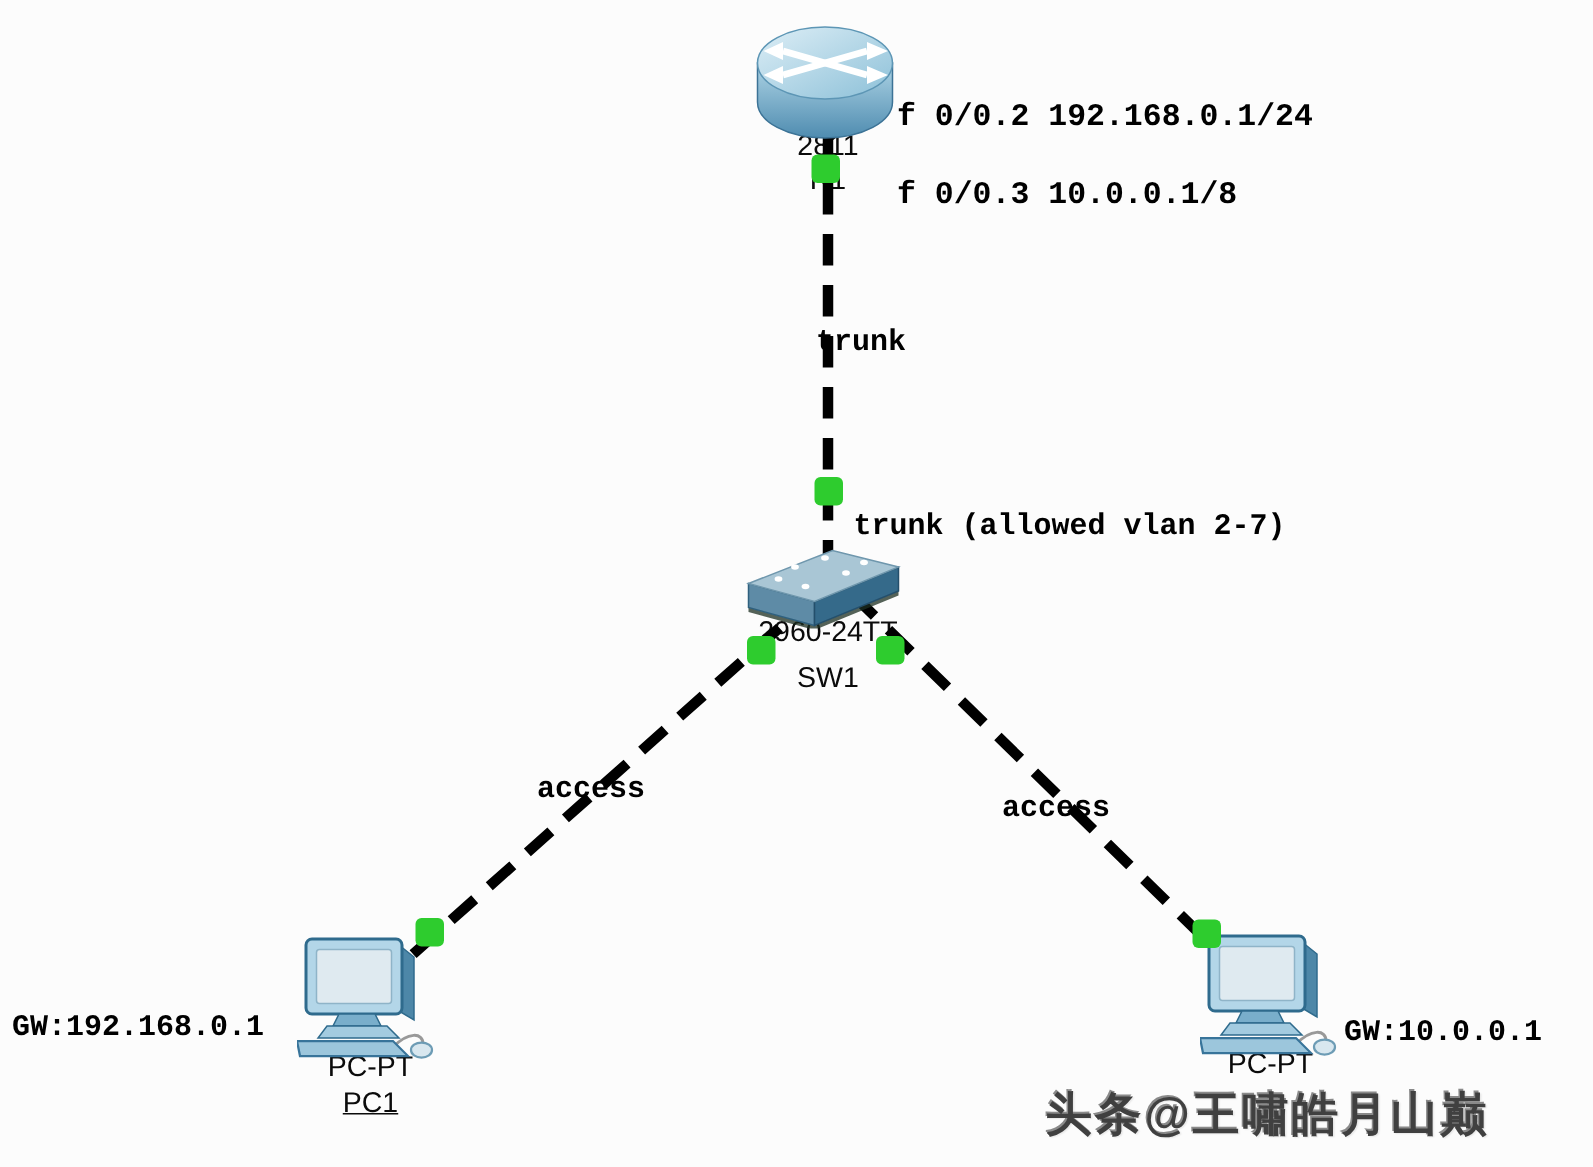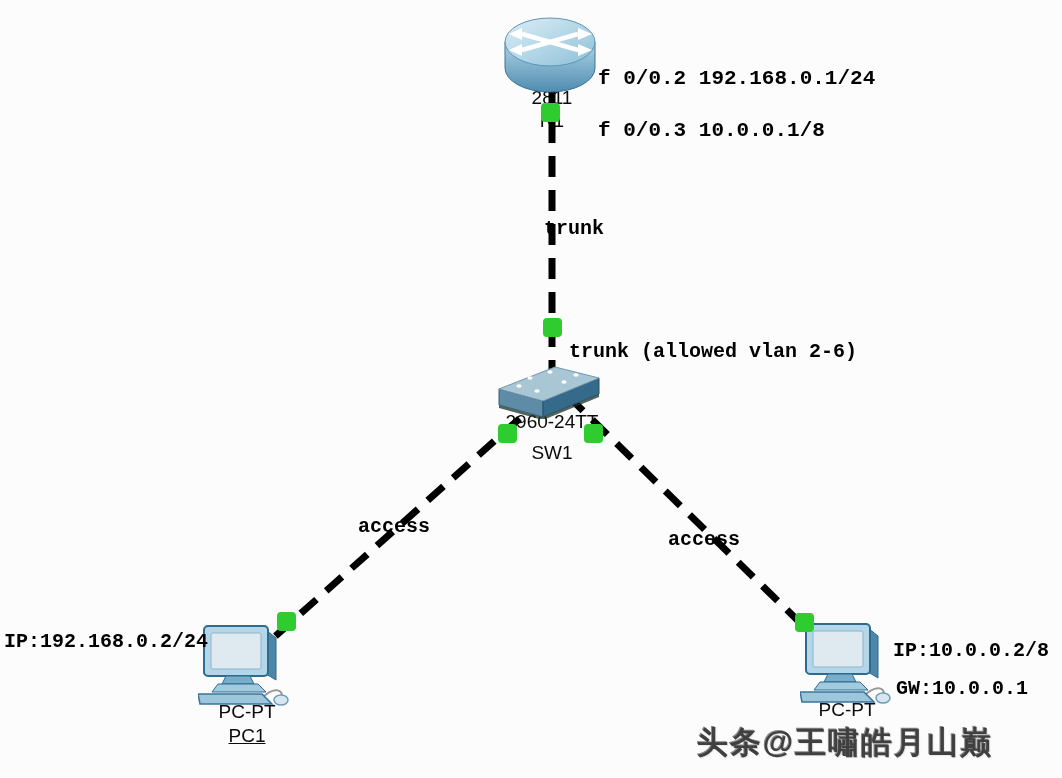--- a/index.html
+++ b/index.html
@@ -116,25 +116,24 @@
 
   <div class="devlabel" style="left:200px; top:701px; width:94px;">PC-PT</div>
   <div class="devlabel" style="left:200px; top:725px; width:94px;text-decoration:underline;">PC1</div>
 
   <div class="devlabel" style="left:800px; top:699px; width:94px;">PC-PT</div>
 
   <div class="note iface" style="left:598px; top:67px;text-align:right;">f 0/0.2 192.168.0.1/24</div>
   <div class="note iface" style="left:598px; top:99px;margin-top:20px;">f 0/0.3 10.0.0.1/8</div>
 
   <div class="note" style="left:544px; top:217px;">trunk</div>
-  <div class="note" style="left:569px; top:340px;">trunk (allowed vlan 2-6)</div>
+  <div class="note" style="left:569px; top:340px;">trunk (allowed vlan 2-7)</div>
 
   <div class="note" style="left:358px; top:515px;">access</div>
   <div class="note" style="left:668px; top:528px;">access</div>
 
-  <div class="note" style="left:4px;   top:630px;">IP:192.168.0.2/24</div>
+  <div class="note" style="left:8px;   top:674px;">GW:192.168.0.1</div>
 
-  <div class="note" style="left:893px; top:639px;">IP:10.0.0.2/8</div>
   <div class="note" style="left:896px; top:677px;text-align:center;">GW:10.0.0.1</div>
 
   <div class="watermark" style="left:697px; top:722px;">头条@王嘯皓月山巅</div>
 
 </div>
 
 </body></html>

